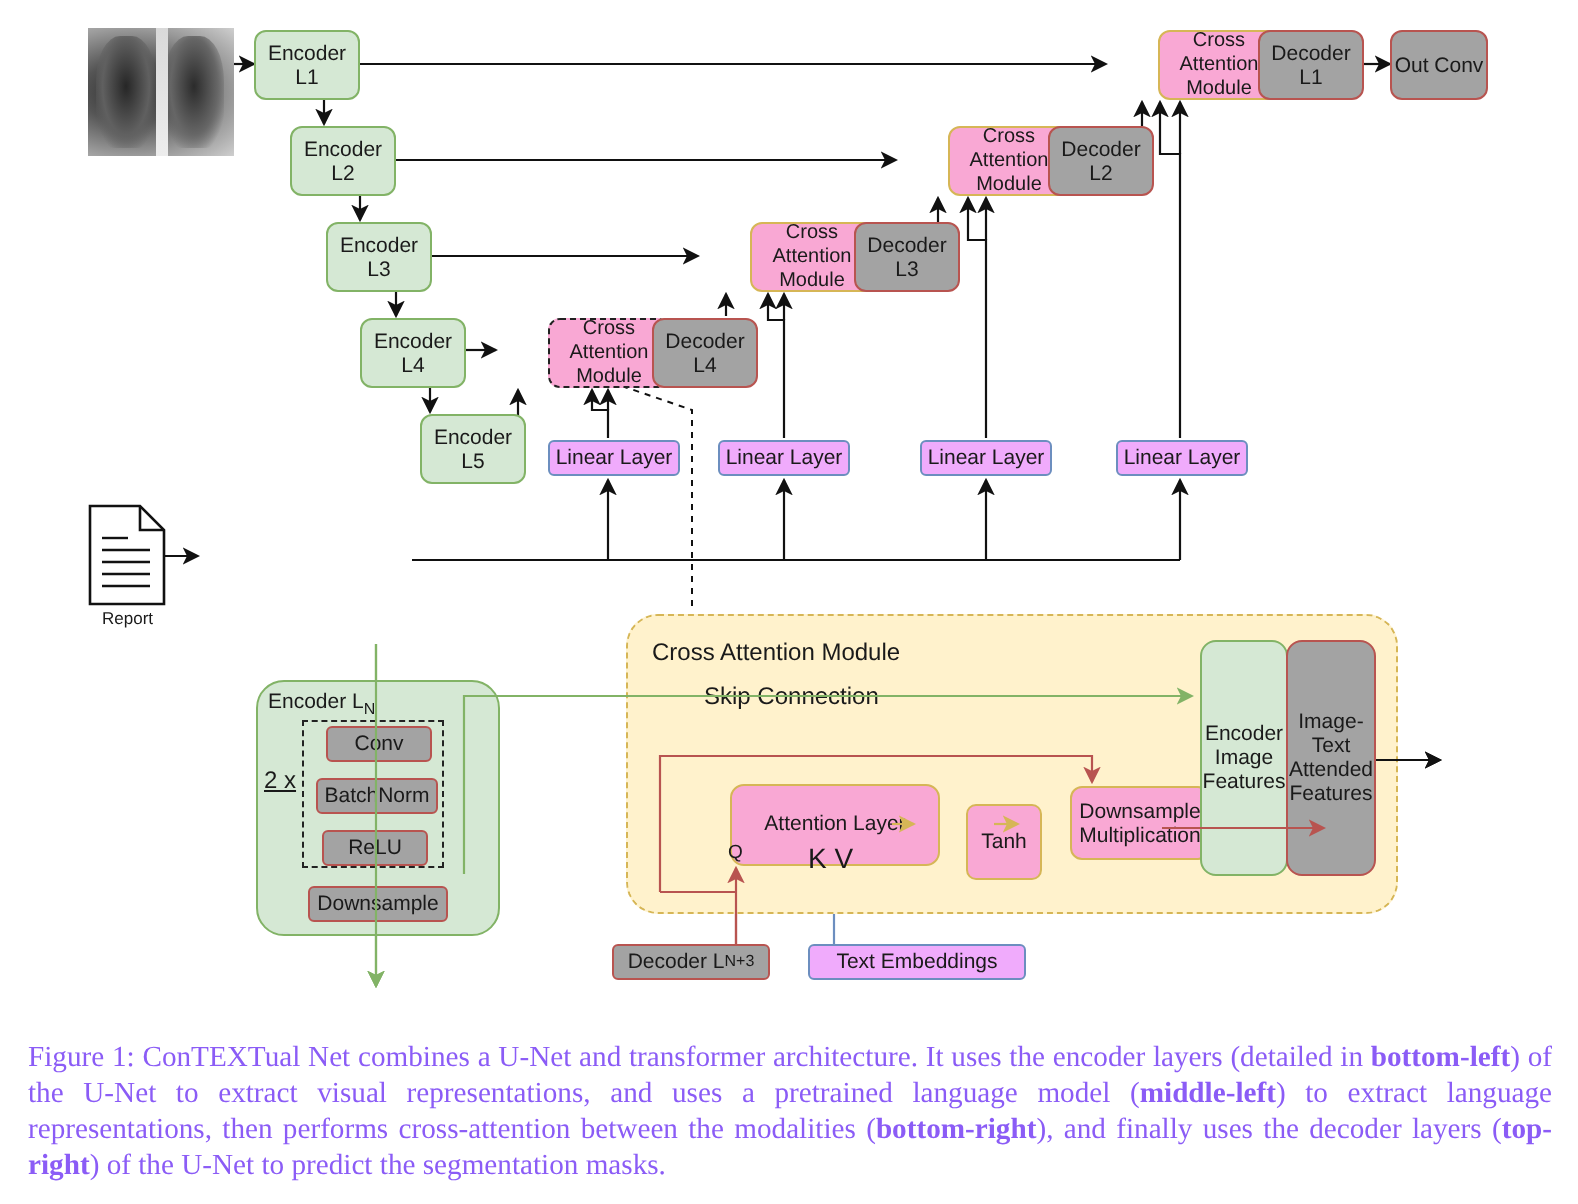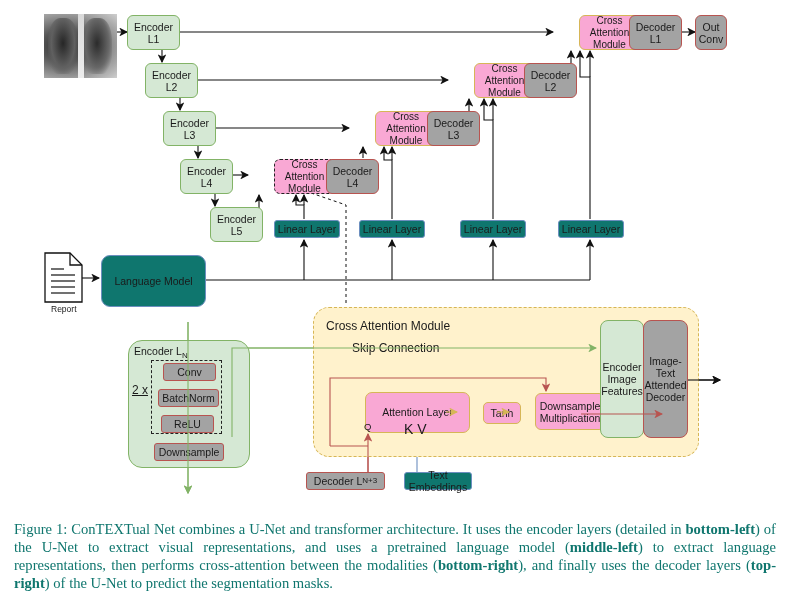--- a/index.html
+++ b/index.html
@@ -2,27 +2,27 @@
 <html><head>
 <meta charset="utf-8">
 <style>
   html, body { margin: 0; padding: 0; background: #ffffff; }
   body { width: 789px; height: 602px; position: relative; overflow: hidden; font-family: "Liberation Sans", sans-serif; }
   #diagram { position: absolute; left: 0; top: 0; width: 789px; height: 510px; }
   .box { position: absolute; box-sizing: border-box; display: flex; align-items: center; justify-content: center; text-align: center; font-size: 10.5px; line-height: 12px; color: #1a1a1a; border-radius: 6px; white-space: pre-line; }
   .enc { background: #d5e8d4; border: 1px solid #82b366; }
   .dec { background: #a3a3a3; border: 1px solid #b85450; }
   .cam { background: #f9a8d4; border: 1px solid #d6b656; margin-left: 24px; }
-  .lin { background: #0f766e; border: 1px solid #6c8ebf; border-radius: 3px; }
+  .lin { background: #f0abfc; border: 1px solid #6c8ebf; border-radius: 3px; text-align: right; }
   .dashed { border-style: dashed; border-color: #222; }
   .xray { position: absolute; left: 44px; top: 14px; width: 73px; height: 64px; background: radial-gradient(ellipse at 30% 50%, #2a2a2a 0%, #555 35%, #9a9a9a 70%, #cfcfcf 100%); overflow: hidden; }
   .xray::before { content: ""; position: absolute; left: 38px; top: 4px; width: 30px; height: 56px; border-radius: 40% 40% 30% 30%; background: radial-gradient(ellipse at 50% 45%, #2b2b2b 0%, #666 55%, transparent 80%); }
   .xray::after { content: ""; position: absolute; left: 4px; top: 4px; width: 30px; height: 56px; border-radius: 40% 40% 30% 30%; background: radial-gradient(ellipse at 50% 45%, #262626 0%, #606060 55%, transparent 80%); }
   .spine { position: absolute; left: 34px; top: 0; width: 6px; height: 64px; background: linear-gradient(#d9d9d9, #ededed); z-index: 2; }
-  .caption { position: absolute; left: 14px; top: 520px; width: 762px; font-family: "Liberation Serif", serif; font-size: 14.6px; line-height: 18px; color: #0f766e; text-align: justify; }
+  .caption { position: absolute; left: 14px; top: 520px; width: 762px; font-family: "Liberation Serif", serif; font-size: 14.6px; line-height: 18px; color: #8b5cf6; text-align: justify; }
   .caption b { font-weight: bold; }
   .lbl { position: absolute; font-size: 10.5px; color: #1a1a1a; white-space: nowrap; text-align: center; }
 </style>
 </head>
 <body>
 
 <div id="diagram">
 
   <svg width="789" height="510" style="position:absolute;left:0;top:0;">
     <defs>
@@ -139,69 +139,68 @@
 Module</div>
 
   <div class="box dec" style="left:629px;top:15px;width:53px;height:35px;">Decoder
 L1</div>
   <div class="box dec" style="left:524px;top:63px;width:53px;height:35px;">Decoder
 L2</div>
   <div class="box dec" style="left:427px;top:111px;width:53px;height:35px;">Decoder
 L3</div>
   <div class="box dec" style="left:326px;top:159px;width:53px;height:35px;">Decoder
 L4</div>
-  <div class="box dec" style="left:695px;top:15px;width:32px;height:35px;">Out Conv</div>
+  <div class="box dec" style="left:695px;top:15px;width:49px;height:35px;">Out Conv</div>
 
   <div class="box lin" style="left:274px;top:220px;width:66px;height:18px;">Linear Layer</div>
   <div class="box lin" style="left:359px;top:220px;width:66px;height:18px;">Linear Layer</div>
   <div class="box lin" style="left:460px;top:220px;width:66px;height:18px;">Linear Layer</div>
   <div class="box lin" style="left:558px;top:220px;width:66px;height:18px;">Linear Layer</div>
 
   <svg style="position:absolute;left:44px;top:252px;" width="40" height="52">
     <path d="M1,1 L26,1 L38,13 L38,50 L1,50 Z" fill="#fff" stroke="#111" stroke-width="1.3"></path>
     <path d="M26,1 L26,13 L38,13" fill="none" stroke="#111" stroke-width="1.3"></path>
     <g stroke="#111" stroke-width="1.2">
         <line x1="7" y1="17" x2="20" y2="17"></line>
         <line x1="7" y1="23" x2="31" y2="23"></line>
         <line x1="7" y1="29" x2="31" y2="29"></line>
         <line x1="7" y1="35" x2="31" y2="35"></line>
         <line x1="7" y1="41" x2="31" y2="41"></line>
       </g>
   </svg>
   <div class="lbl" style="left:51px;top:304px;font-size:8.5px;">Report</div>
-  <div class="box lin" style="left:101px;top:255px;width:105px;height:52px;border-radius:9px;">Language Model</div>
 
   <div class="box enc" style="left:128px;top:340px;width:122px;height:128px;border-radius:14px;"></div>
   <div class="lbl" style="left:134px;top:345px;"><span>Encoder L</span><sub style="font-size:8px;">N</sub></div>
   <div style="position:absolute;left:151px;top:360px;width:71px;height:74px;border:1px dashed #222;box-sizing:border-box;"></div>
   <div class="lbl" style="left:132px;top:383px;font-size:12px;text-decoration:underline;">2 x</div>
   <div class="box dec" style="left:163px;top:363px;width:53px;height:18px;border-radius:3px;">Conv</div>
   <div class="box dec" style="left:158px;top:389px;width:61px;height:18px;border-radius:3px;">BatchNorm</div>
   <div class="box dec" style="left:161px;top:415px;width:53px;height:18px;border-radius:3px;">ReLU</div>
   <div class="box dec" style="left:154px;top:443px;width:70px;height:18px;border-radius:3px;">Downsample</div>
 
   <div style="position:absolute;left:313px;top:307px;width:386px;height:150px;background:#fff2cc;border:1px dashed #d6b656;border-radius:16px;box-sizing:border-box;z-index:0;"></div>
   <div class="lbl" style="left:326px;top:319px;font-size:12px;">Cross Attention Module</div>
   <div class="lbl" style="left:352px;top:341px;font-size:12px;">Skip Connection</div>
   <div class="box cam" style="left:341px;top:392px;width:105px;height:41px;border-radius:7px;align-items:flex-start;padding-top:13px;">Attention Layer</div>
   <div class="lbl" style="left:364px;top:421px;font-size:9.5px;">Q</div>
   <div class="lbl" style="left:404px;top:421px;font-size:14px;">K V</div>
-  <div class="box cam" style="left:459px;top:402px;width:38px;height:22px;border-radius:5px;">Tanh</div>
+  <div class="box cam" style="left:459px;top:402px;width:38px;height:38px;border-radius:5px;">Tanh</div>
   <div class="box cam" style="left:511px;top:393px;width:70px;height:37px;border-radius:6px;">Downsample
 Multiplication</div>
   <div class="box enc" style="left:600px;top:320px;width:44px;height:118px;border-radius:8px;">Encoder
 Image
 Features</div>
   <div class="box dec" style="left:643px;top:320px;width:45px;height:118px;border-radius:8px;">Image-
 Text
 Attended
-Decoder</div>
+Features</div>
 
   <div class="box dec" style="left:306px;top:472px;width:79px;height:18px;border-radius:3px;text-align:center;"><span>Decoder L</span><sub style="font-size:8px;">N+3</sub></div>
-  <div class="box lin" style="left:404px;top:472px;width:68px;height:18px;">Text Embeddings</div>
+  <div class="box lin" style="left:404px;top:472px;width:109px;height:18px;">Text Embeddings</div>
 
   <svg width="789" height="510" style="position:absolute;left:0;top:0;pointer-events:none;">
     <defs>
       <marker id="ag2" markerWidth="8" markerHeight="8" refX="7" refY="4" orient="auto">
           <path d="M0,0 L8,4 L0,8 L2,4 z" fill="#82b366"></path>
         </marker>
       <marker id="ar2" markerWidth="8" markerHeight="8" refX="7" refY="4" orient="auto">
           <path d="M0,0 L8,4 L0,8 L2,4 z" fill="#b85450"></path>
         </marker>
       <marker id="ay2" markerWidth="8" markerHeight="8" refX="7" refY="4" orient="auto">

